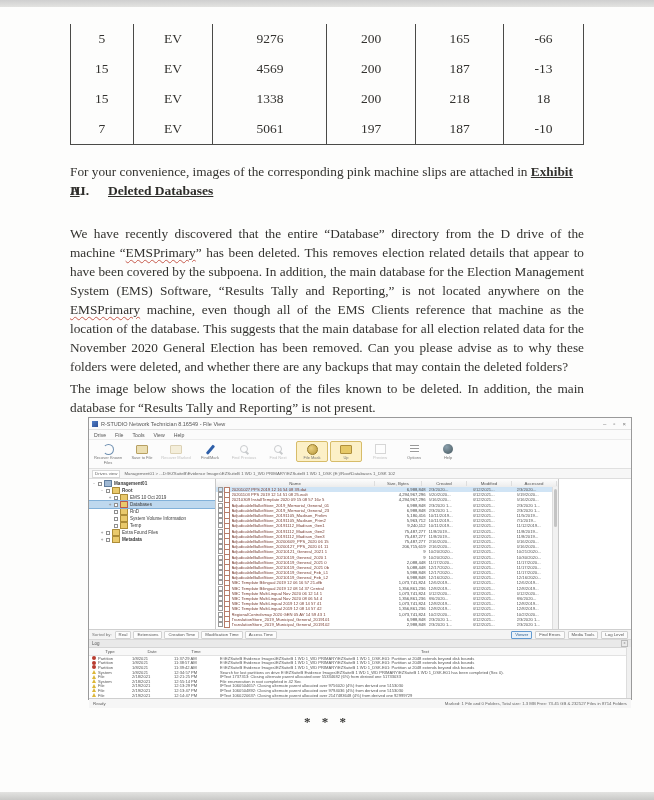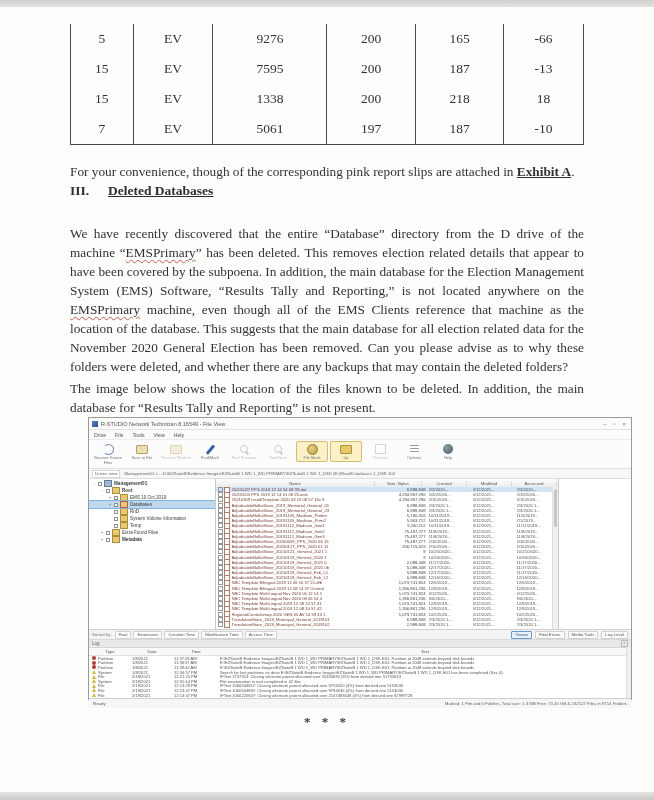--- a/index.html
+++ b/index.html
@@ -125,21 +125,21 @@
         <td>5</td>
         <td>EV</td>
         <td>9276</td>
         <td>200</td>
         <td>165</td>
         <td>-66</td>
       </tr>
       <tr>
         <td>15</td>
         <td>EV</td>
-        <td>7595</td>
+        <td>4569</td>
         <td>200</td>
         <td>187</td>
         <td>-13</td>
       </tr>
       <tr>
         <td>15</td>
         <td>EV</td>
         <td>1338</td>
         <td>200</td>
         <td>218</td>
@@ -149,21 +149,21 @@
         <td>7</td>
         <td>EV</td>
         <td>5061</td>
         <td>197</td>
         <td>187</td>
         <td>-10</td>
       </tr>
     </tbody>
 </table>
 
-<p class="para p-exhibit"><span>For your convenience, though of the corresponding pink report slips are attached in </span><span class="bold-ul">Exhibit A</span><span>.</span></p>
+<p class="para p-exhibit"><span>For your convenience, images of the corresponding pink machine slips are attached in </span><span class="bold-ul">Exhibit A</span><span>.</span></p>
 
 <div class="heading"><span class="num">III.</span><span class="ttl">Deleted Databases</span></div>
 
 <p class="para p-main"><span>We have recently discovered that the entire “Database” directory from the D drive of the machine “</span><span class="squiggle">EMSPrimary</span><span>” has been deleted. This removes election related details that appear to have been covered by the subpoena. In addition, the main database for the Election Management System (EMS) Software, “Results Tally and Reporting,” is not located anywhere on the </span><span class="squiggle">EMSPrimary</span><span> machine, even though all of the EMS Clients reference that machine as the location of the database. This suggests that the main database for all election related data for the November 2020 General Election has been removed.  Can you please advise as to why these folders were deleted, and whether there are any backups that may contain the deleted folders?</span></p>
 
 <p class="para p-image">The image below shows the location of the files known to be deleted. In addition, the main database for “Results Tally and Reporting” is not present.</p>
 
 <div class="appwin">
   <div class="titlebar">
     <div class="titleicon"></div>

